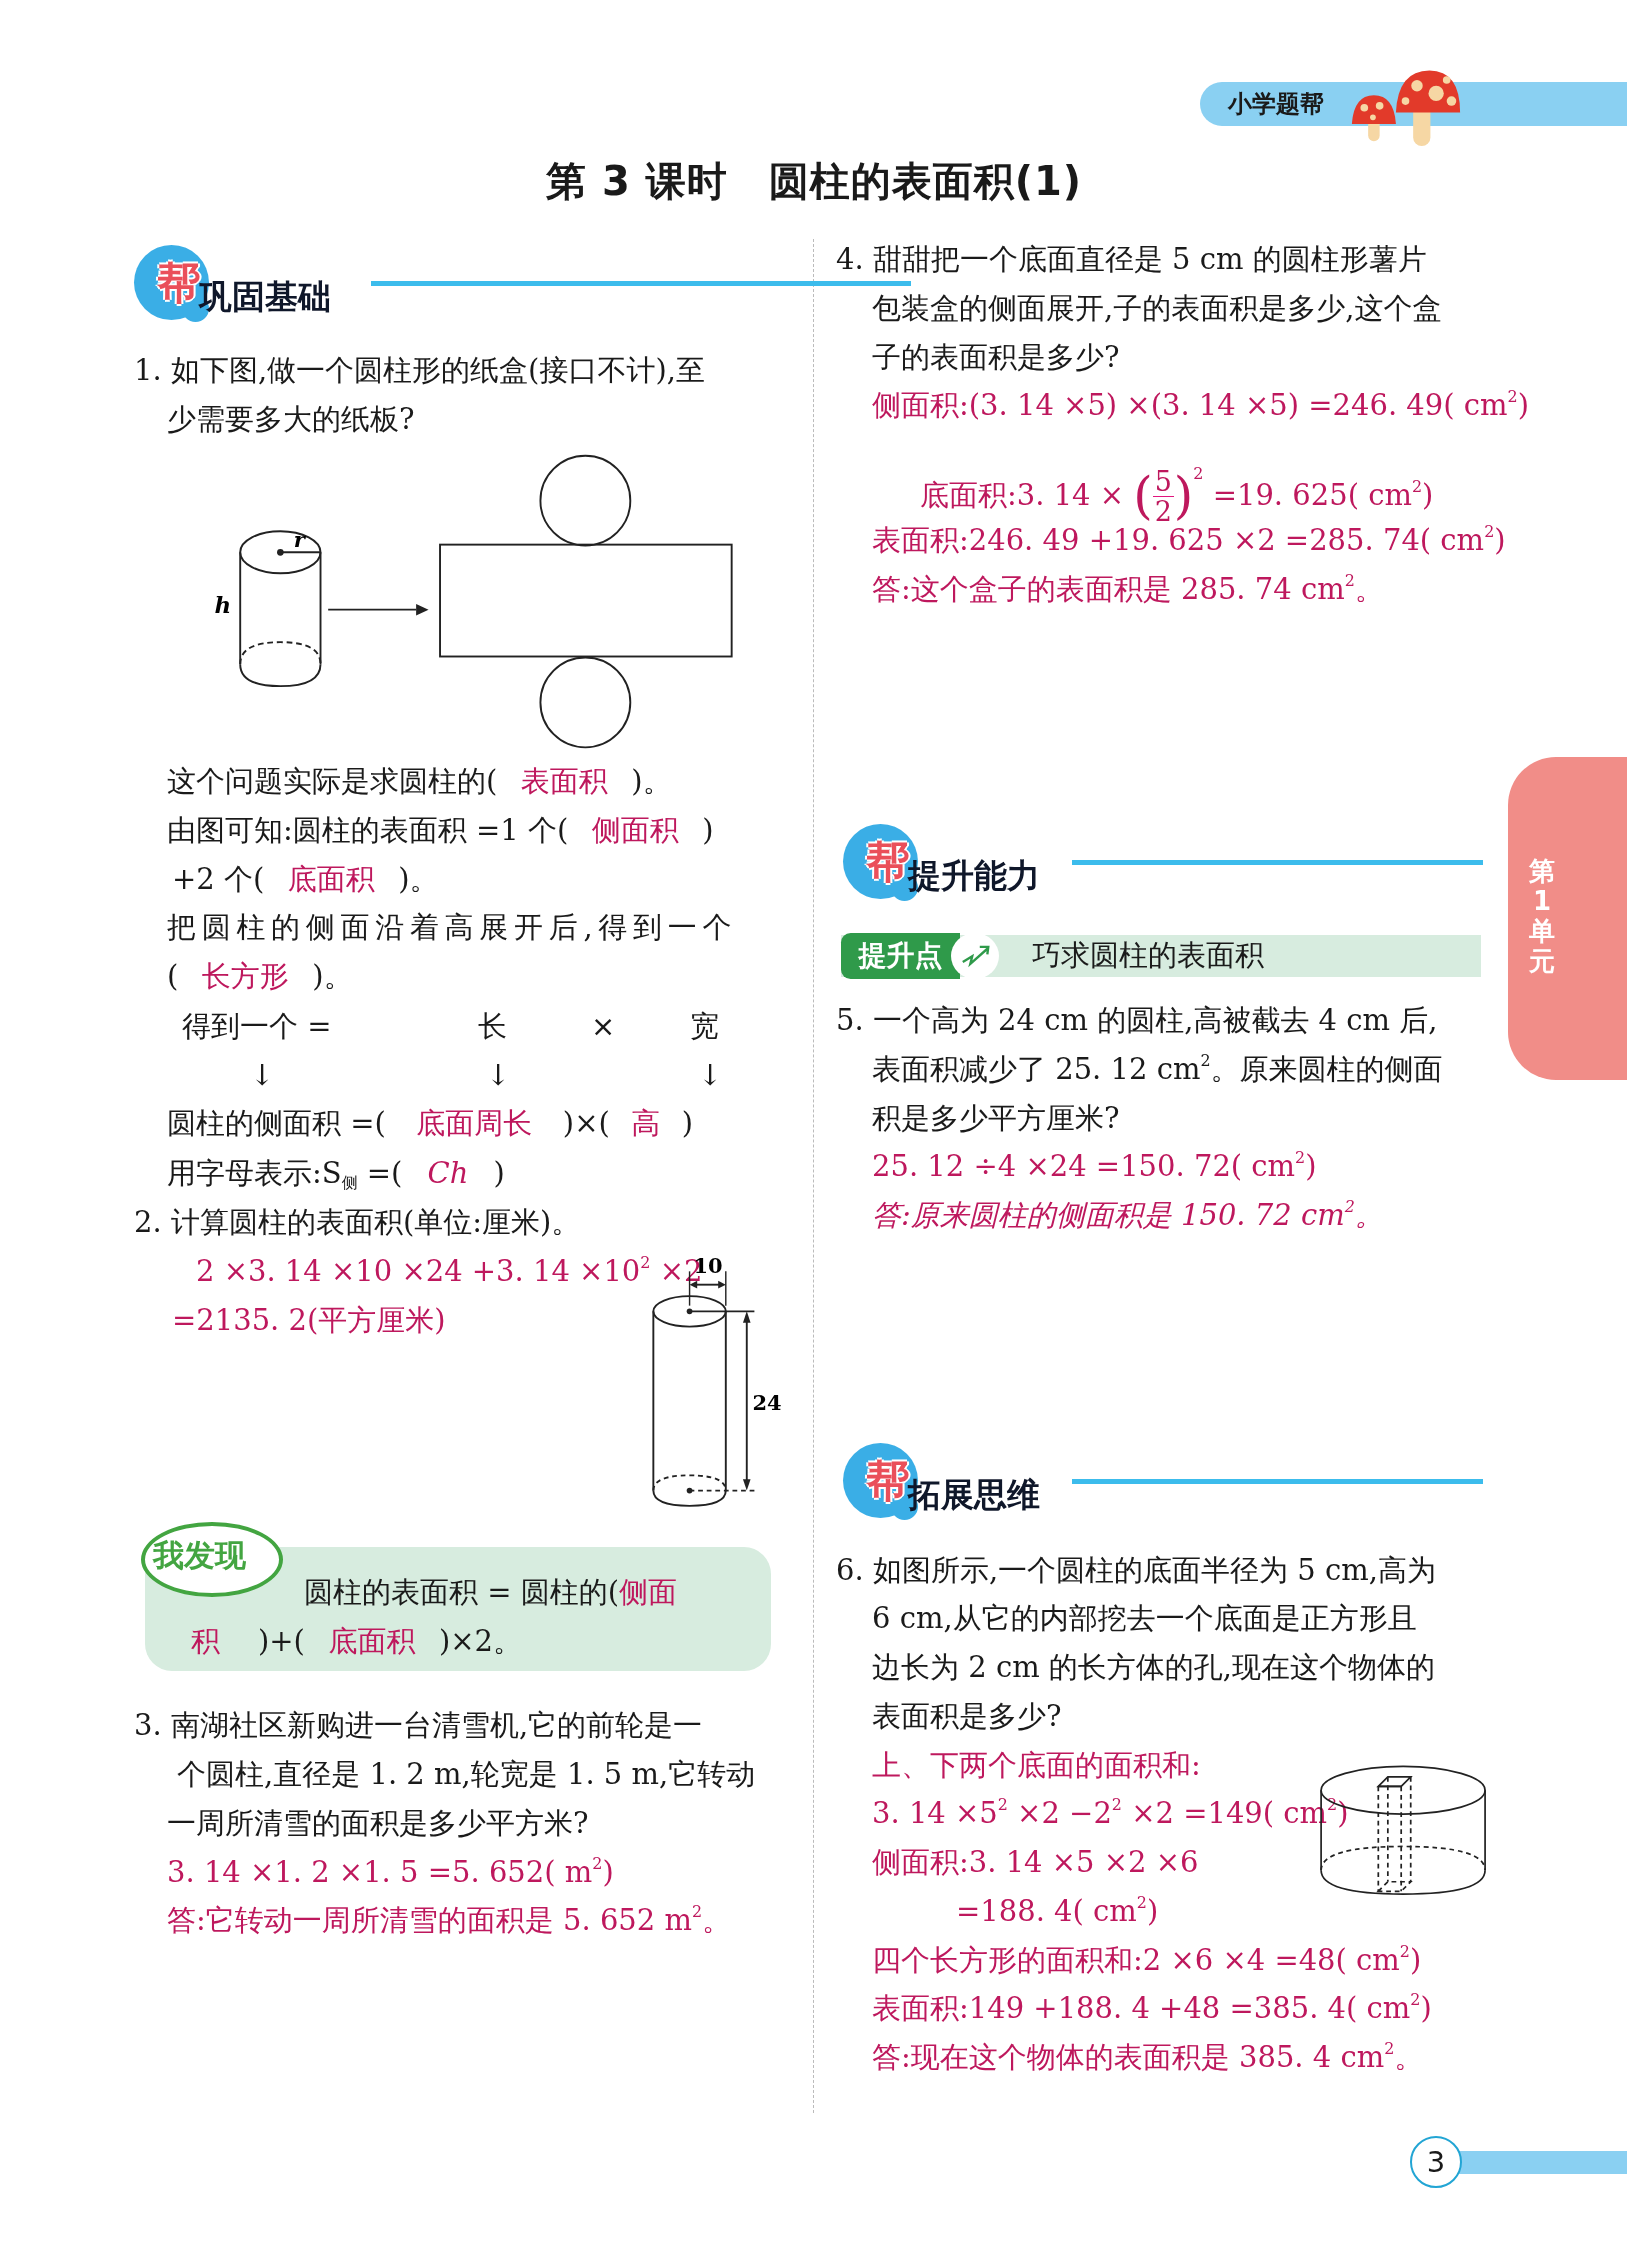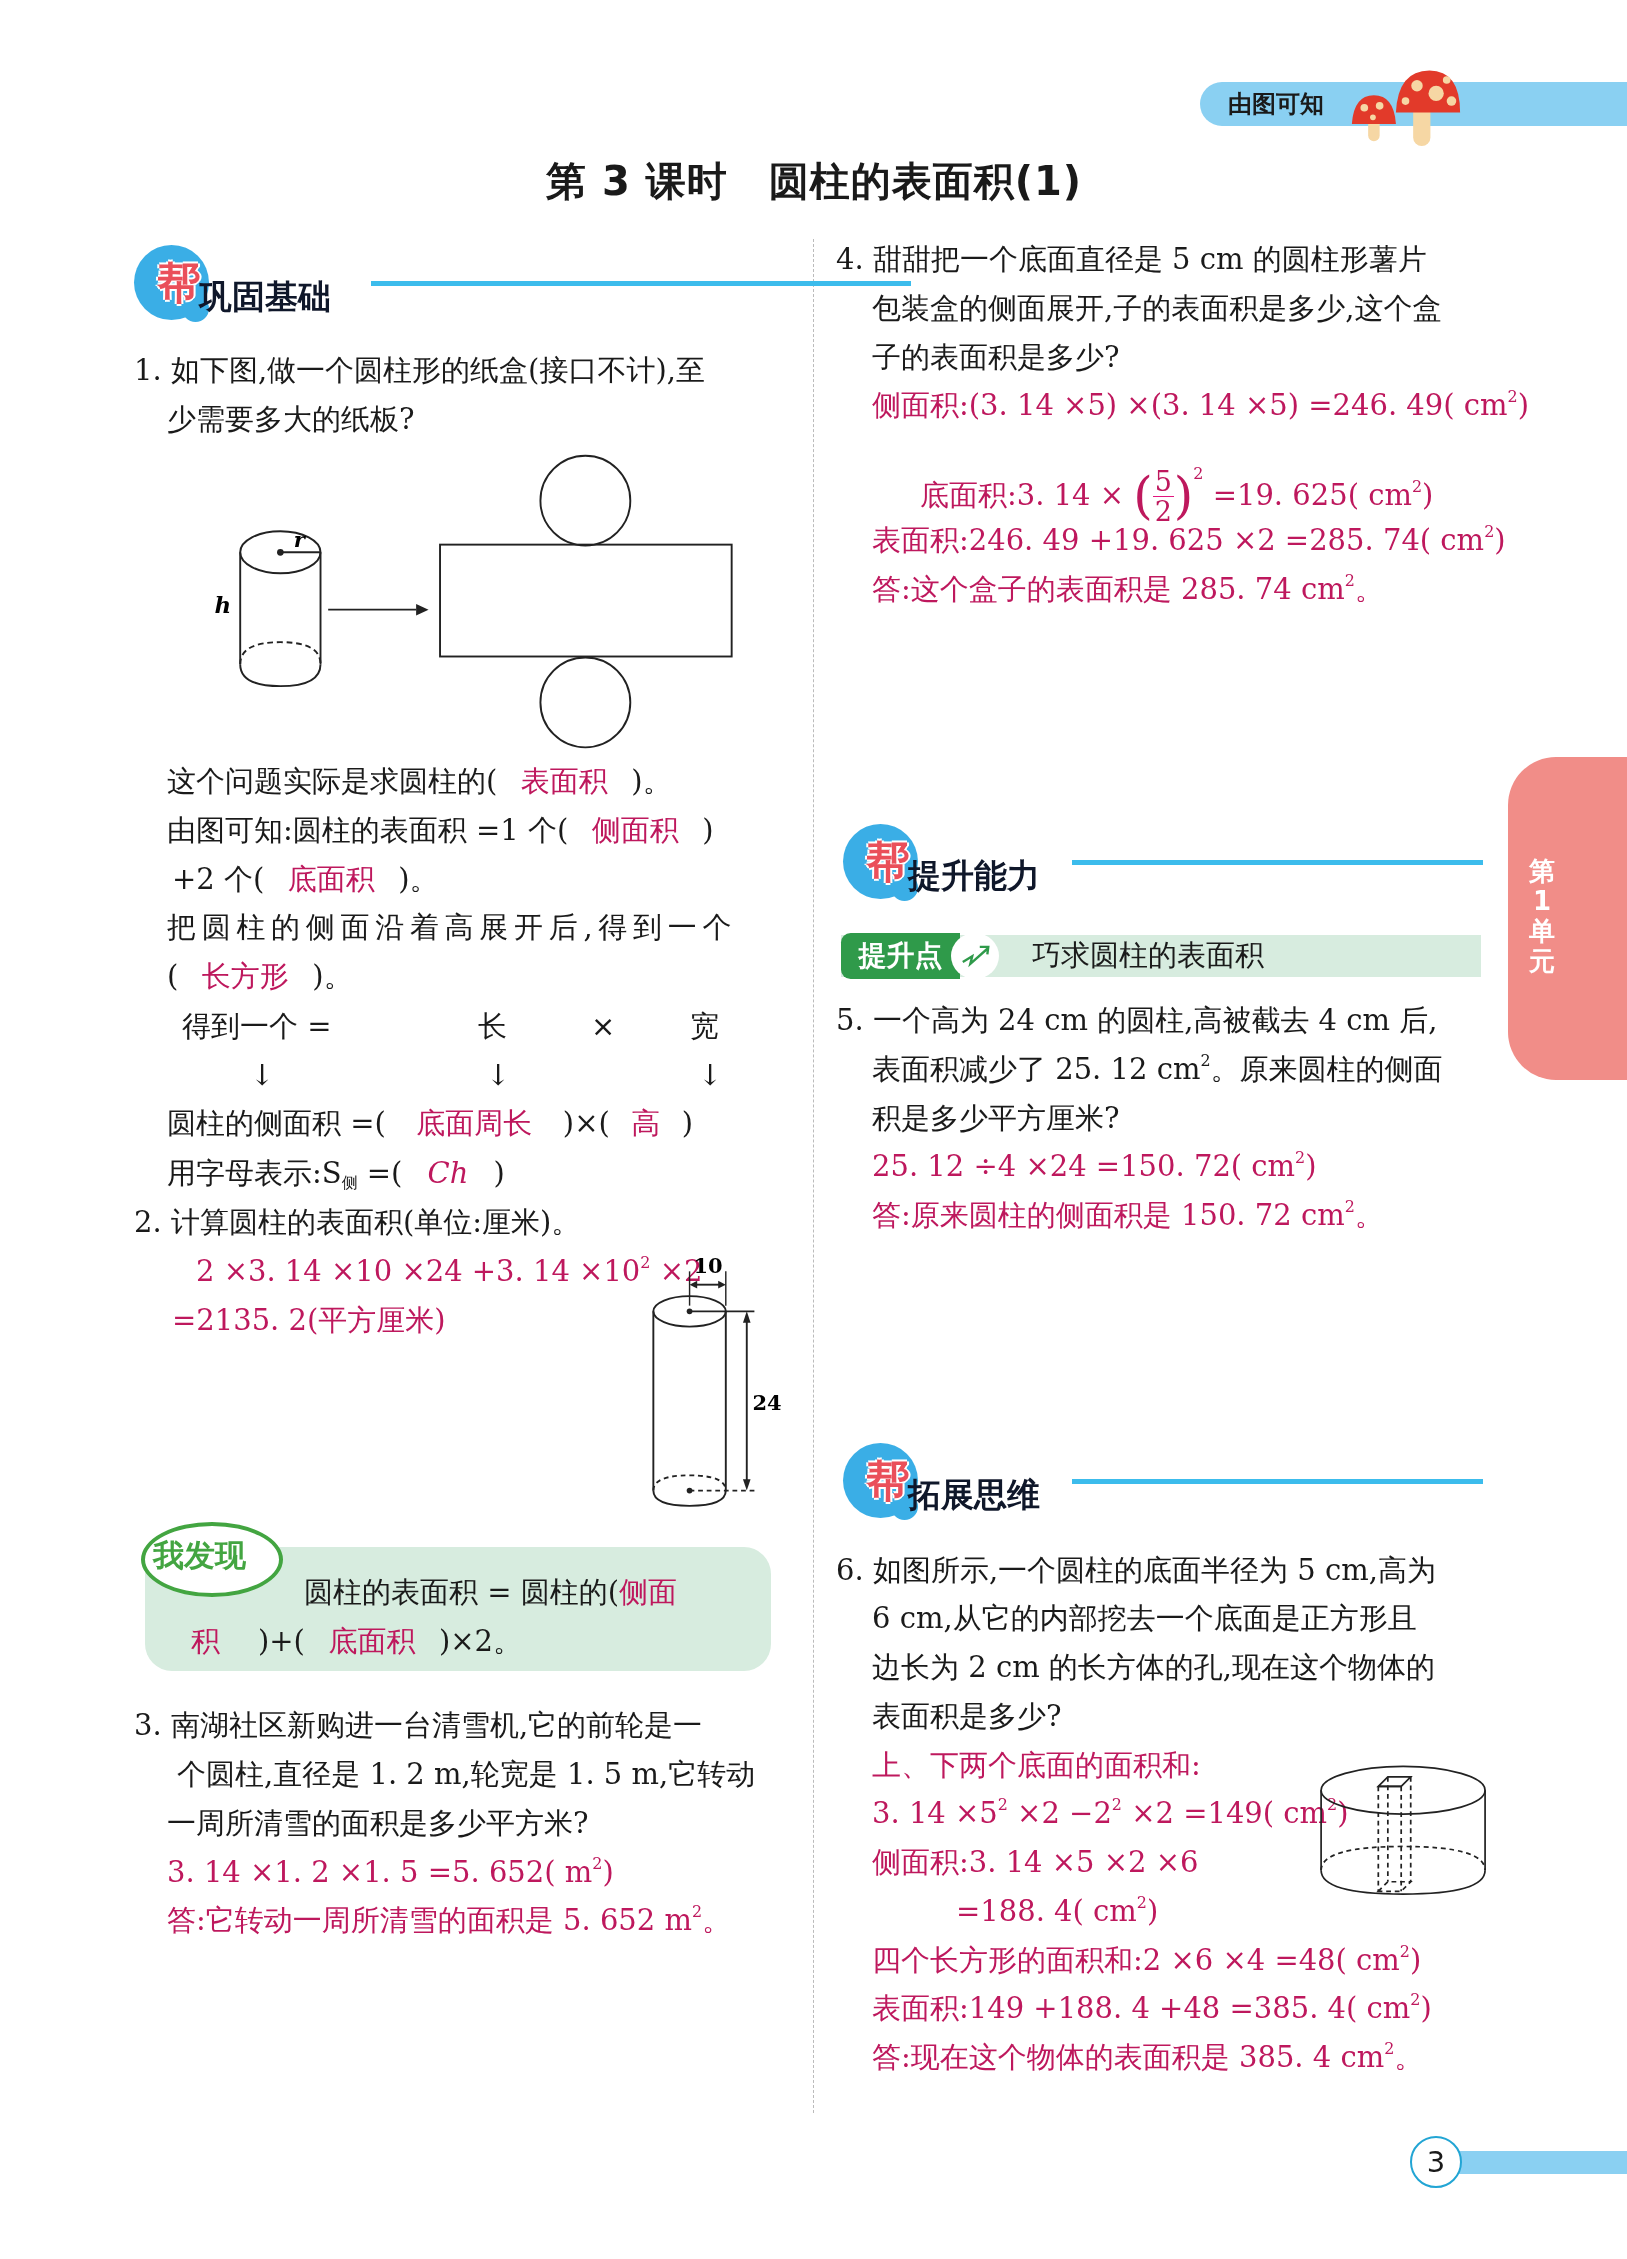--- a/index.html
+++ b/index.html
@@ -43,21 +43,21 @@
   .side-tab{left:1508px;top:757px;width:119px;height:323px;background:#f18d88;border-radius:48px 0 0 48px;}
   .side-text{left:1523px;top:856px;width:38px;text-align:center;color:#fff;font-weight:bold;font-size:26px;line-height:30px;font-family:"DejaVu Sans",sans-serif;}
 
   .pg-bar{left:1448px;top:2151px;width:180px;height:23px;background:#8ad0f2;}
   .pg-num{left:1410px;top:2136px;width:48px;height:48px;border:2.9px solid #22a5d4;border-radius:50%;background:#fff;text-align:center;font-size:29px;line-height:48px;font-family:"DejaVu Sans",sans-serif;}
 </style>
 </head>
 <body>
 
 <div class="abs top-bar"></div>
-<div class="abs brand">由图可知</div>
+<div class="abs brand">小学题帮</div>
 <svg class="abs" style="left:1348px;top:57px" width="115" height="91" viewBox="0 0 120 95">
   <rect x="21" y="62" width="12" height="26" rx="6" fill="#f6d7a4"></rect>
   <path d="M4 70 Q6 40 27 40 Q48 40 50 70 Z" fill="#e23a2a"></path>
   <circle cx="17" cy="53" r="4" fill="#f6d7a4"></circle>
     <circle cx="33" cy="51" r="4" fill="#f6d7a4"></circle>
     <circle cx="26" cy="63" r="3" fill="#f6d7a4"></circle>
   <rect x="68" y="48" width="18" height="45" rx="9" fill="#f6d7a4"></rect>
   <path d="M50 58 Q52 14 85 14 Q117 14 117 58 Z" fill="#e23a2a"></path>
   <circle cx="72" cy="30" r="6" fill="#f6d7a4"></circle>
     <circle cx="92" cy="38" r="8" fill="#f6d7a4"></circle>
@@ -207,21 +207,21 @@
 <div class="abs txt" style="left:1032px;top:931px;">巧求圆柱的表面积</div>
 
 <div class="abs txt" style="left:836px;top:996px;">5. 一个高为 24 cm 的圆柱,高被截去 4 cm 后,</div>
 <div class="abs txt" style="left:872px;top:1045px;">
   <span>表面积减少了 25. 12 cm</span><sup>2</sup><span>。原来圆柱的侧面</span>
 </div>
 <div class="abs txt" style="left:872px;top:1094px;">积是多少平方厘米?</div>
 <div class="abs txt mag" style="left:872px;top:1142px;">
   <span>25. 12 ÷4 ×24 =150. 72( cm</span><sup>2</sup><span>)</span>
 </div>
-<div class="abs txt mag" style="left:872px;top:1191px;">
+<div class="abs txt mag" style="left:872px;top:1191px;font-style:italic;">
   <span>答:原来圆柱的侧面积是 150. 72 cm</span><sup>2</sup><span>。</span>
 </div>
 
 <div class="abs sec" style="left:843px;top:1443px;width:640px;">
   <div class="badge"></div>
   <div class="bang">帮</div>
   <div class="stitle" style="left:65px">拓展思维</div>
   <div class="line" style="left:229px;width:411px;"></div>
 </div>
 

